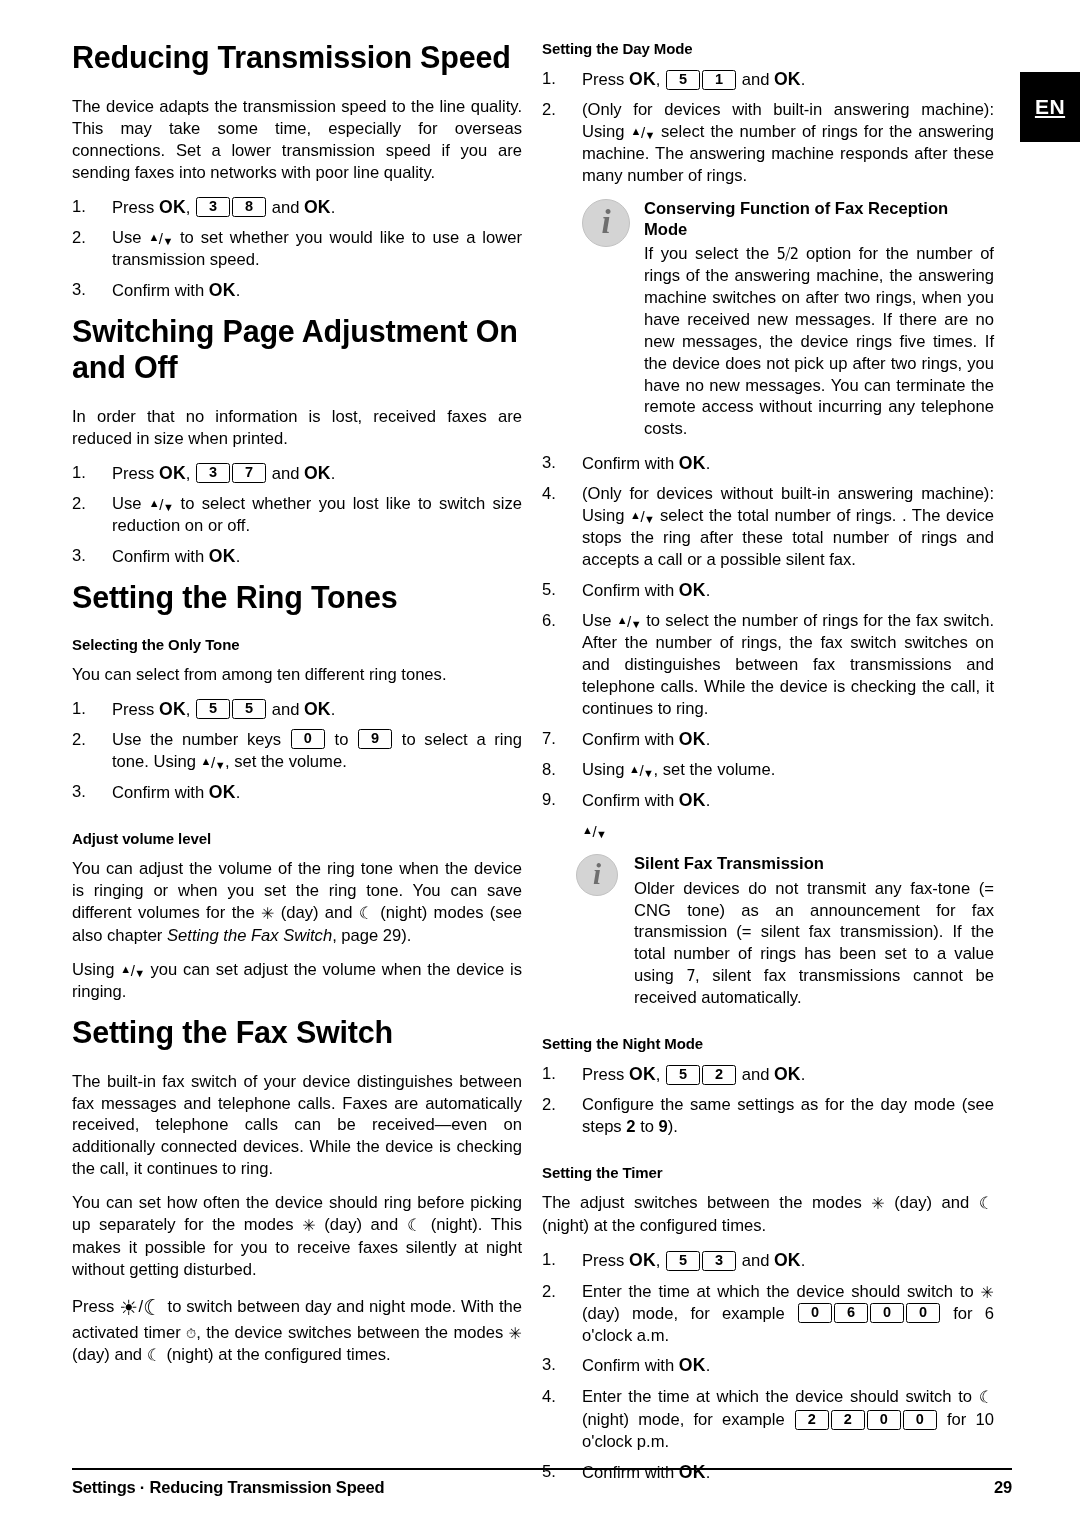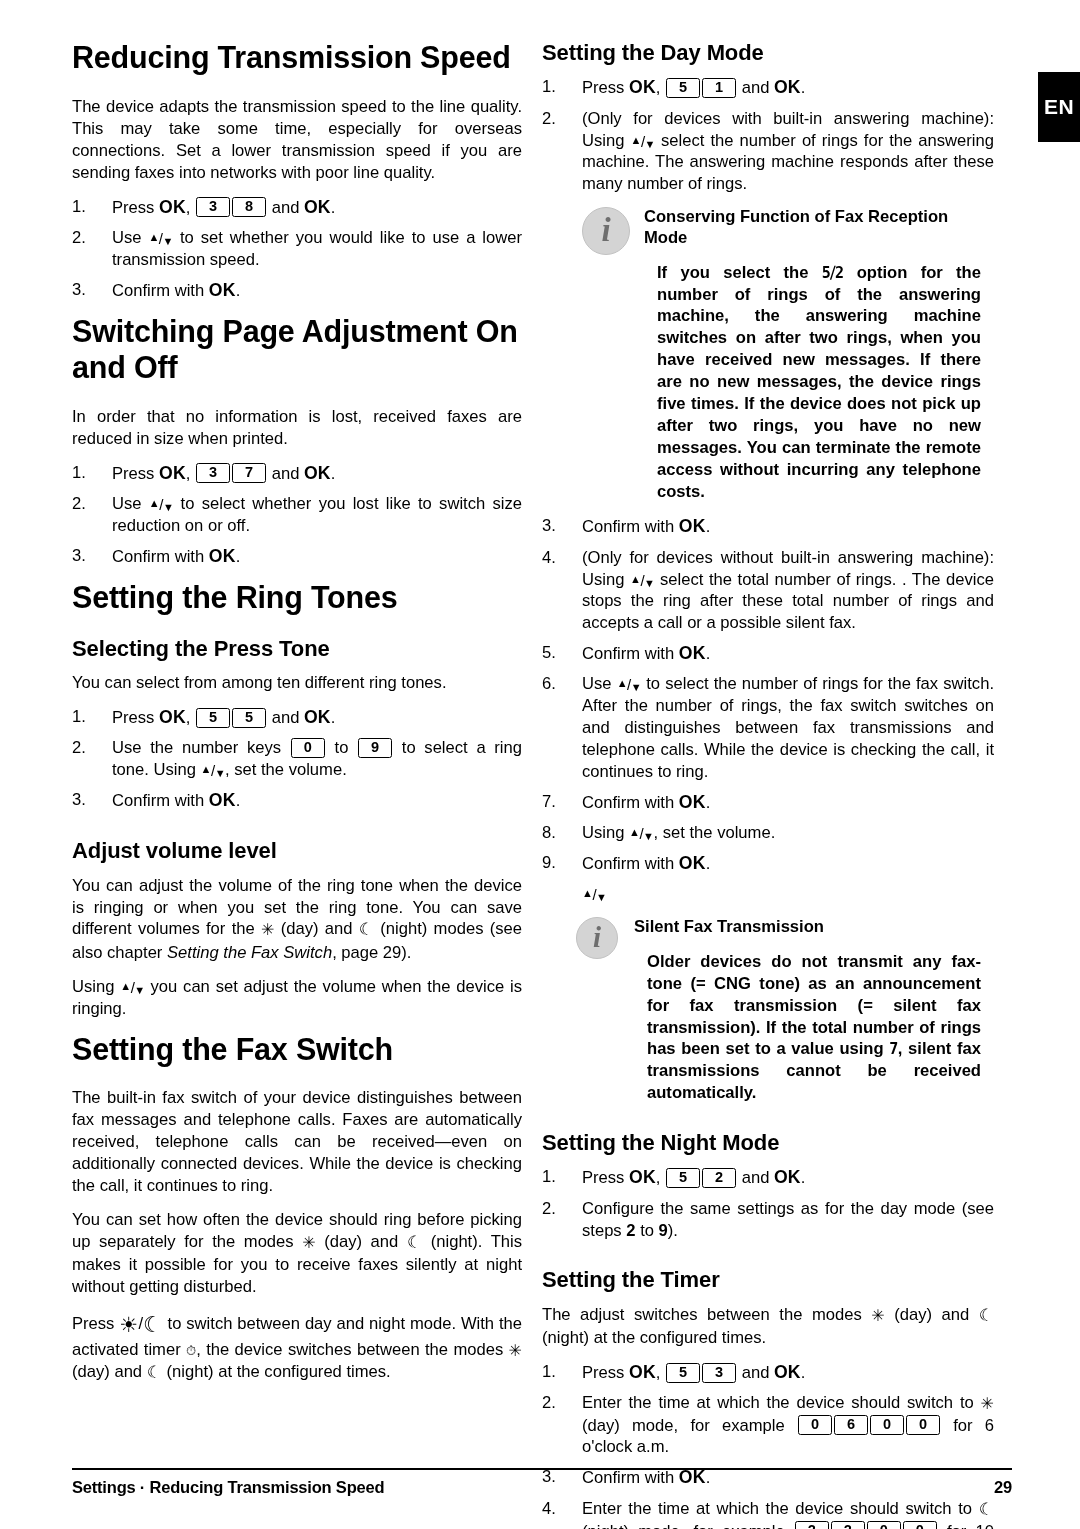--- a/index.html
+++ b/index.html
@@ -21,30 +21,31 @@
     left: 0; top: 0;
     width: 1080px;
     height: 1529px;
   }
 
   
   .lang-tab {
     position: absolute;
     right: 0;
     top: 72px;
-    width: 42px;
+    width: 60px;
     height: 70px;
     background: #000000;
     color: #ffffff;
     font-weight: bold;
     font-size: 21px;
     letter-spacing: 0.5px;
     display: flex;
     align-items: center;
     justify-content: center;
+    text-decoration: underline;
   }
 
   
   .columns {
     position: absolute;
     left: 72px;
     top: 40px;
     width: 940px;
     display: flex;
     gap: 20px;
@@ -57,21 +58,21 @@
   h1.chapter {
     font-size: 30.5px;
     font-weight: bold;
     line-height: 1.18;
     margin: 0 0 20px 0;
     letter-spacing: -0.2px;
   }
   .gap-before-h1 { margin-top: 34px; }
 
   h2.sub {
-    font-size: 22px;
+    font-size: 15px;
     font-weight: bold;
     line-height: 1.2;
     margin: 26px 0 10px 0;
     letter-spacing: -0.1px;
   }
   h2.sub.first { margin-top: 18px; }
 
   p.body {
     font-size: 16.6px;
     line-height: 1.32;
@@ -183,23 +184,22 @@
   }
   .callout .ctitle {
     font-size: 16.6px;
     font-weight: bold;
     line-height: 1.25;
     margin: 0 0 3px 0;
   }
   .callout .ctext {
     font-size: 16.6px;
     line-height: 1.32;
-    margin: 13px;
+    margin: 0;
     text-align: justify;
-    font-weight: bold;
   }
   .callout.small-icon .info-icon { width: 40px; height: 40px; }
   .callout.small-icon .info-icon::after { font-size: 29px; }
   .callout.small-icon { padding-left: 58px; }
 
   
   .footer {
     position: absolute;
     left: 72px;
     top: 1468px;
@@ -260,21 +260,21 @@
           <span>Use </span><span class="updown"><span class="tri-up">▲</span><span class="sl">/</span><span class="tri-dn">▼</span></span><span> to select whether you lost like to switch size reduction on or off.</span>
         </li>
         <li>
           <span class="num">3.</span>
           <span>Confirm with </span><span class="ok">OK</span><span>.</span>
         </li>
       </ol>
 
       <h1 class="chapter gap-before-h1">Setting the Ring Tones</h1>
 
-      <h2 class="sub first">Selecting the Press Tone</h2>
+      <h2 class="sub first">Selecting the Only Tone</h2>
       <p class="body">You can select from among ten different ring tones.</p>
       <ol class="steps">
         <li>
           <span class="num">1.</span>
           <span>Press </span><span class="ok">OK</span><span>, </span><span class="key">5</span><span class="key">5</span><span> and </span><span class="ok">OK</span><span>.</span>
         </li>
         <li>
           <span class="num">2.</span>
           <span>Use the number keys </span><span class="key">0</span><span> to </span><span class="key">9</span><span> to select a ring tone. Using </span><span class="updown"><span class="tri-up">▲</span><span class="sl">/</span><span class="tri-dn">▼</span></span><span>, set the volume.</span>
         </li>

